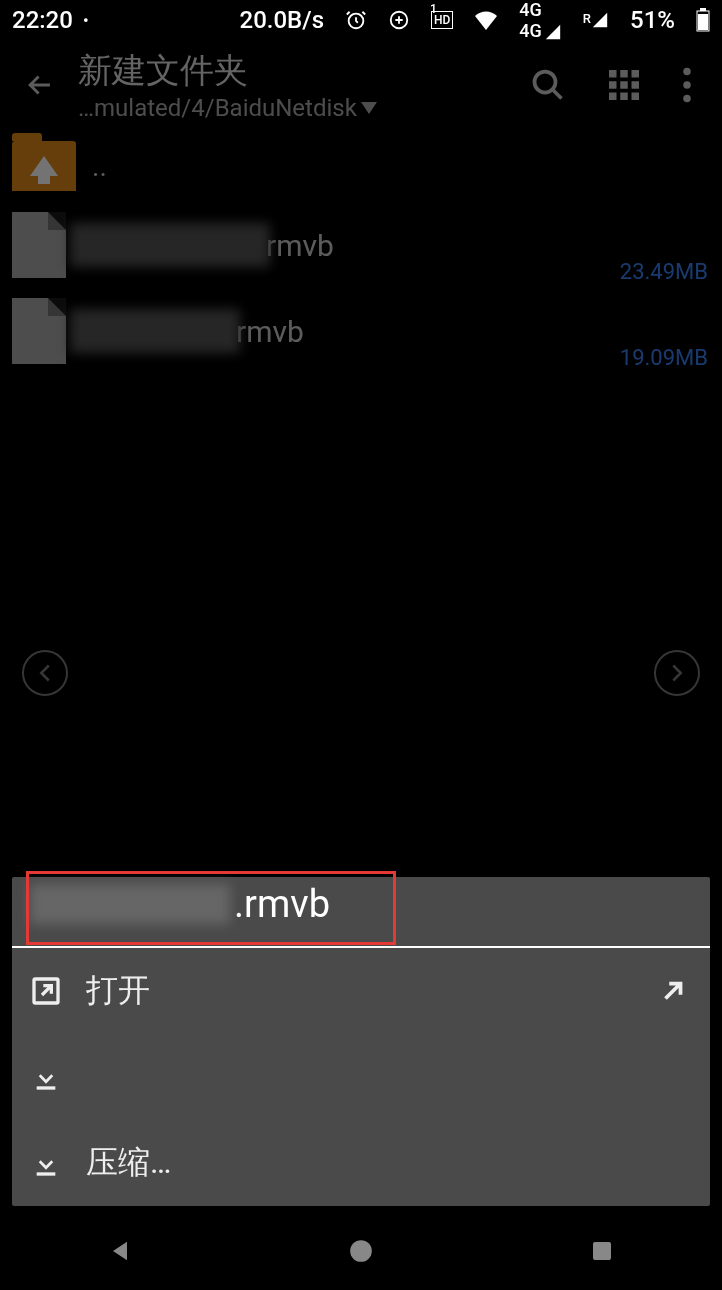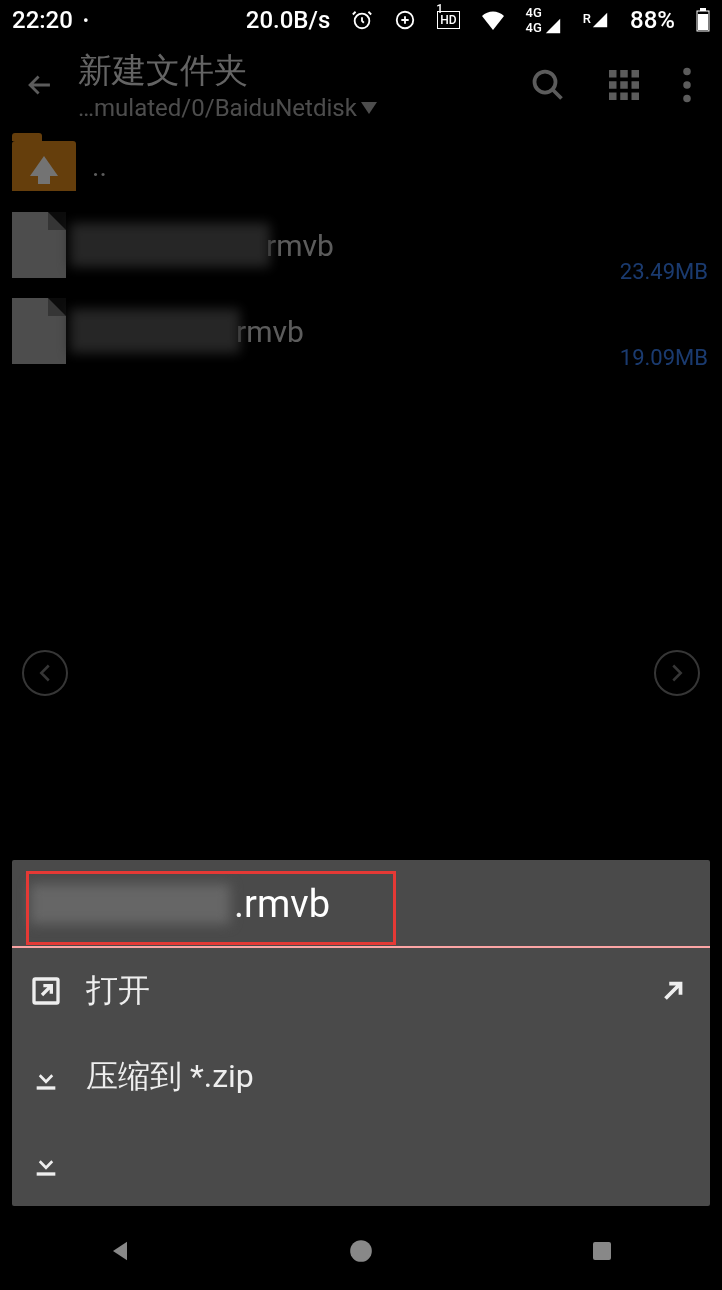--- a/index.html
+++ b/index.html
@@ -127,22 +127,22 @@
 .bottom-sheet {
   position: absolute;
   left: 12px; right: 12px;
   bottom: 84px;
   background: #4a4a4a;
   border-radius: 2px;
 }
 .sheet-header {
   display: flex;
   align-items: center;
-  padding: 22px 18px 20px;
-  border-bottom: 2px solid #fca5a5;
+  padding: 5px 18px 20px;
+  border-bottom: 2px solid #ffffff;
 }
 .sheet-title-blur {
   width: 200px; height: 40px;
   background: #666;
   filter: blur(6px);
 }
 .sheet-title-ext { font-size: 38px; color: #fff; margin-left:4px;}
 
 .sheet-item {
   display: flex;
@@ -201,52 +201,52 @@
     </span>
     <span style="border:1.5px solid #fff;font-size:12px;padding:1px 2px;position:relative;">
       <span style="position:absolute;top:-10px;left:-2px;font-size:12px;">1</span>HD
     </span>
     <span>
       <svg width="24" height="20" viewBox="0 0 24 20" fill="#fff">
           <path d="M12 20L1 6C7 0 17 0 23 6L12 20z"></path>
         </svg>
     </span>
     <span style="display:flex;align-items:flex-end;">
-      <span style="font-size:13px;margin-right:2px;">4G<br>4G</span>
+      <span style="font-size:18px;margin-right:2px;">4G<br>4G</span>
       <svg width="18" height="18" viewBox="0 0 20 20" fill="#fff">
           <path d="M2 18L18 2V18z"></path>
         </svg>
     </span>
     <span style="display:flex;align-items:flex-start;">
       <span style="font-size:13px;">R</span>
       <svg width="18" height="18" viewBox="0 0 20 20" fill="#fff">
           <path d="M2 18L18 2V18z"></path>
         </svg>
     </span>
-    <span>88%</span>
+    <span>51%</span>
     <span>
       <svg width="14" height="24" viewBox="0 0 14 24" fill="#fff">
           <rect x="4" y="0" width="6" height="3"></rect>
           <rect x="1" y="3" width="12" height="20" stroke="#fff" fill="none"></rect>
           <rect x="2" y="6" width="10" height="16"></rect>
         </svg>
     </span>
   </div>
 </div>
 
 <div class="app-bar">
   <div class="back-btn">
     <svg width="34" height="34" viewBox="0 0 24 24" fill="none" stroke="#ccc" stroke-width="2">
         <path d="M19 12H5M11 18l-6-6 6-6"></path>
       </svg>
   </div>
   <div class="title-block">
     <div class="app-title">新建文件夹</div>
     <div class="app-path">
-      <span>…mulated/0/BaiduNetdisk</span>
+      <span>…mulated/4/BaiduNetdisk</span>
       <svg width="16" height="12" viewBox="0 0 16 12" fill="#aaa">
           <path d="M0 0h16L8 12z"></path>
         </svg>
     </div>
   </div>
   <div class="action-icons">
     <span>
       <svg width="36" height="36" viewBox="0 0 24 24" fill="none" stroke="#ccc" stroke-width="2.5">
           <circle cx="10" cy="10" r="7"></circle>
           <path d="M21 21l-6-6"></path>
@@ -325,39 +325,39 @@
         </svg>
     </span>
     <span class="sheet-item-label">打开</span>
     <span class="sheet-arrow">
       <svg width="30" height="30" viewBox="0 0 24 24" fill="none" stroke="#eee" stroke-width="3">
           <path d="M6 18L18 6M9 6h9v9"></path>
         </svg>
     </span>
   </div>
 
+
   <div class="sheet-item">
     <span>
       <svg width="32" height="32" viewBox="0 0 24 24" fill="#eee">
           <path d="M12 3v11l-4-4-1.4 1.4L12 17l5.4-5.6L16 10l-4 4V3h0z"></path>
           <rect x="5" y="19" width="14" height="2.5"></rect>
         </svg>
     </span>
-    <span class="sheet-item-label">压缩到 *.zip</span>
   </div>
 
   <div class="sheet-item">
     <span>
       <svg width="32" height="32" viewBox="0 0 24 24" fill="#eee">
           <path d="M12 3v11l-4-4-1.4 1.4L12 17l5.4-5.6L16 10l-4 4V3h0z"></path>
           <rect x="5" y="19" width="14" height="2.5"></rect>
         </svg>
     </span>
-  </div>
-
+    <span class="sheet-item-label">压缩…</span>
+  </div>
 </div>
 
 <div class="highlight-box"></div>
 
 <div class="nav-bar">
   <div class="nav-item">
     <svg width="28" height="28" viewBox="0 0 24 24" fill="#888">
         <path d="M18 4v16L6 12z"></path>
       </svg>
   </div>

